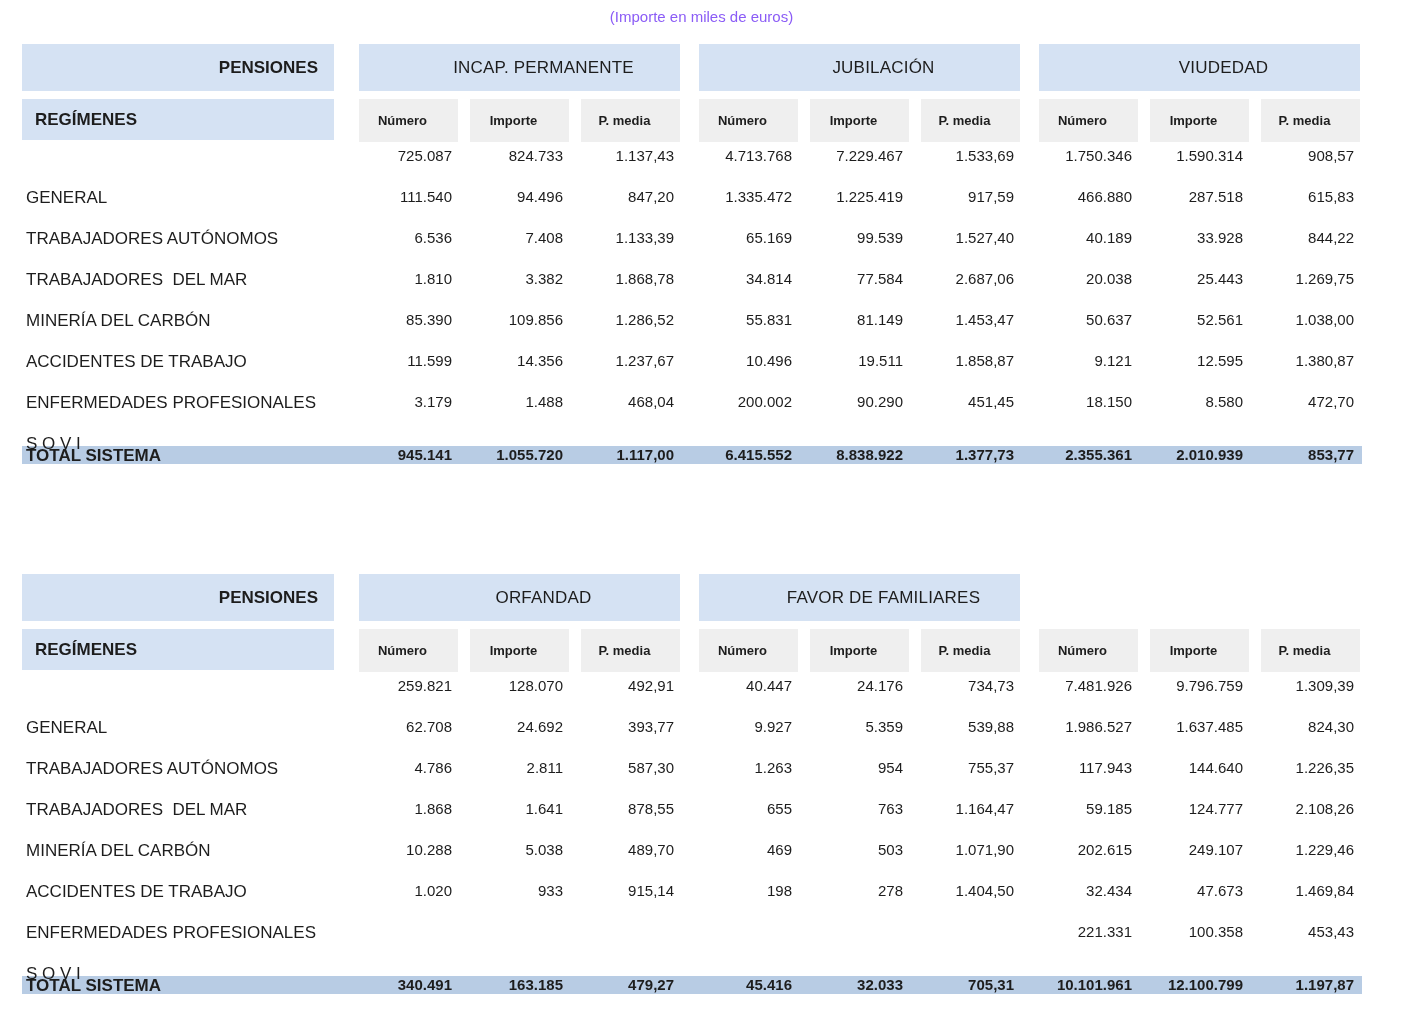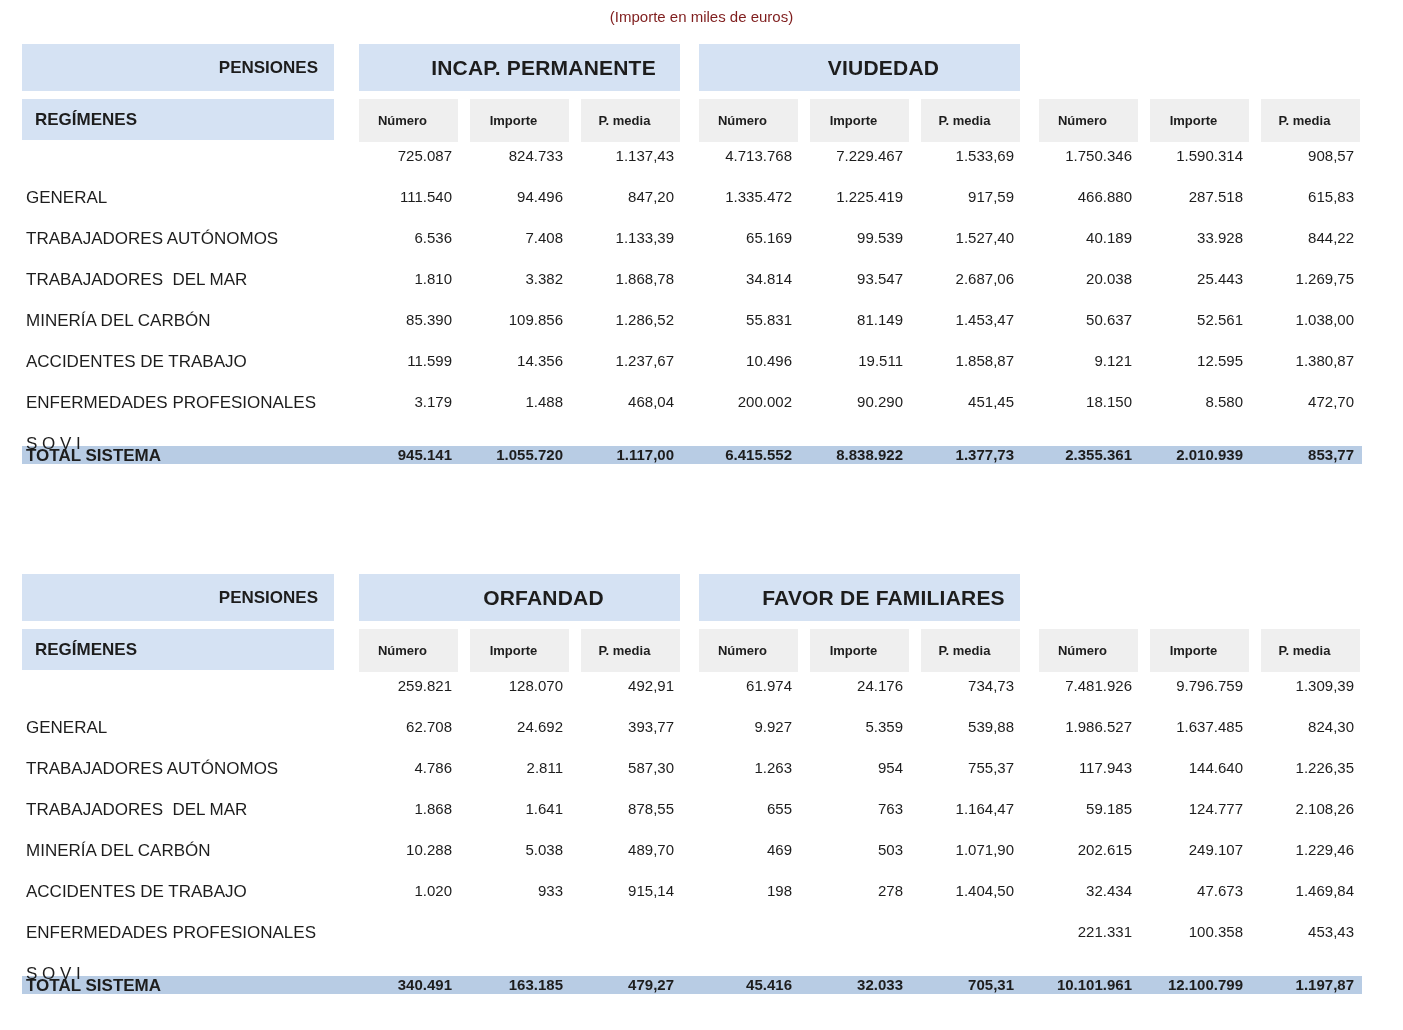--- a/index.html
+++ b/index.html
@@ -9,21 +9,21 @@
     width: 1403px;
     height: 1030px;
     overflow: hidden;
     font-family: "Liberation Sans", sans-serif;
     color: #1d1d1d;
   }
   .title {
     margin-top: 8px;
     text-align: center;
     font-size: 15px;
-    color: #7f1d1d;
+    color: #8b5cf6;
   }
   .pension-table {
     margin-left: 22px;
     width: 1340px;
     margin-top: 19px;
   }
   .pension-table + .pension-table {
     margin-top: 110px;
   }
   .row { display: flex; align-items: flex-start; }
@@ -44,21 +44,21 @@
     background: var(--hdr);
     height: 47px;
     display: flex; align-items: center; justify-content: flex-end;
     padding-right: 16px;
     font-weight: 700; font-size: 17px;
   }
   .c-group {
     background: var(--hdr);
     height: 47px;
     display: flex; align-items: center; justify-content: center;
-    font-weight: 700; font-size: 21px;
+    font-weight: 400; font-size: 17px;
     letter-spacing: 0.2px;
     padding-left: 48px;
   }
 
   
   .hrow2 { margin-top: 8px; }
   .rowhead {
     background: var(--hdr);
     height: 41px;
     display: flex; align-items: center;
@@ -100,20 +100,21 @@
 </style>
 </head>
 <body style="color: rgb(29, 29, 29);">
 
 <div class="title">(Importe en miles de euros)</div>
 
 <section class="pension-table">
   <div class="row hrow1">
     <div class="corner c-label">PENSIONES</div>
     <div class="c-group">INCAP. PERMANENTE</div>
+    <div class="c-group">JUBILACIÓN</div>
     <div class="c-group">VIUDEDAD</div>
   </div>
   <div class="row hrow2">
     <div class="rowhead c-label">REGÍMENES</div>
     <div class="c-val sub">Número</div>
     <div class="c-val sub">Importe</div>
     <div class="c-val sub ge">P. media</div>
     <div class="c-val sub">Número</div>
     <div class="c-val sub">Importe</div>
     <div class="c-val sub ge">P. media</div>
@@ -157,21 +158,21 @@
         <div class="c-val">40.189</div>
         <div class="c-val">33.928</div>
         <div class="c-val">844,22</div>
       </div>
       <div class="row data-row">
         <div class="c-label">MINERÍA DEL CARBÓN</div>
         <div class="c-val">1.810</div>
         <div class="c-val">3.382</div>
         <div class="c-val ge">1.868,78</div>
         <div class="c-val">34.814</div>
-        <div class="c-val">93.547</div>
+        <div class="c-val">77.584</div>
         <div class="c-val ge">2.687,06</div>
         <div class="c-val">20.038</div>
         <div class="c-val">25.443</div>
         <div class="c-val">1.269,75</div>
       </div>
       <div class="row data-row">
         <div class="c-label">ACCIDENTES DE TRABAJO</div>
         <div class="c-val">85.390</div>
         <div class="c-val">109.856</div>
         <div class="c-val ge">1.286,52</div>
@@ -238,21 +239,21 @@
     <div class="c-val sub">Número</div>
     <div class="c-val sub">Importe</div>
     <div class="c-val sub">P. media</div>
   </div>
   <div class="tbody">
       <div class="row data-row">
         <div class="c-label">GENERAL</div>
         <div class="c-val">259.821</div>
         <div class="c-val">128.070</div>
         <div class="c-val ge">492,91</div>
-        <div class="c-val">61.974</div>
+        <div class="c-val">40.447</div>
         <div class="c-val">24.176</div>
         <div class="c-val ge">734,73</div>
         <div class="c-val">7.481.926</div>
         <div class="c-val">9.796.759</div>
         <div class="c-val">1.309,39</div>
       </div>
       <div class="row data-row">
         <div class="c-label">TRABAJADORES AUTÓNOMOS</div>
         <div class="c-val">62.708</div>
         <div class="c-val">24.692</div>

